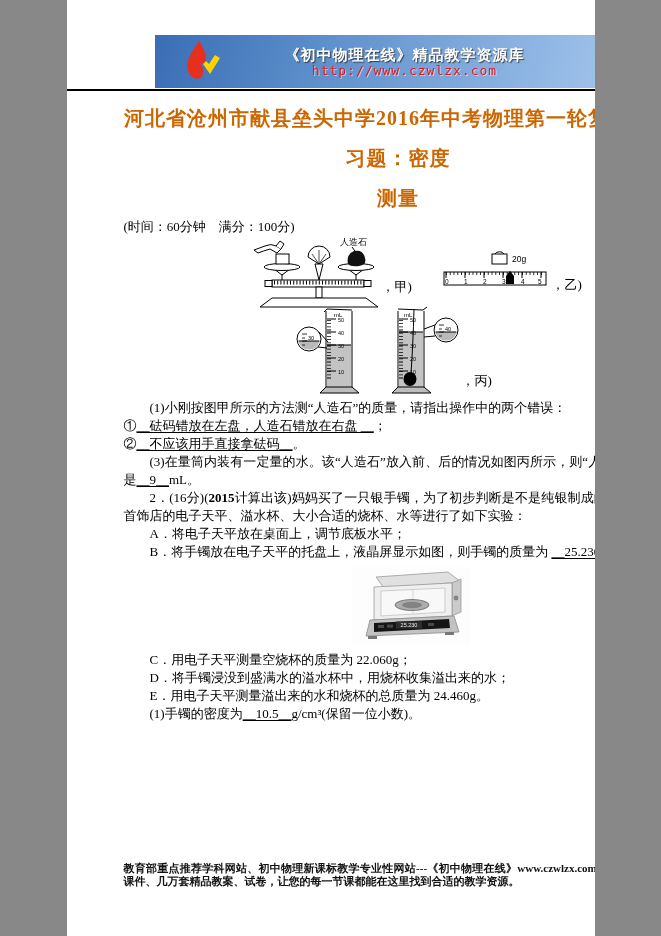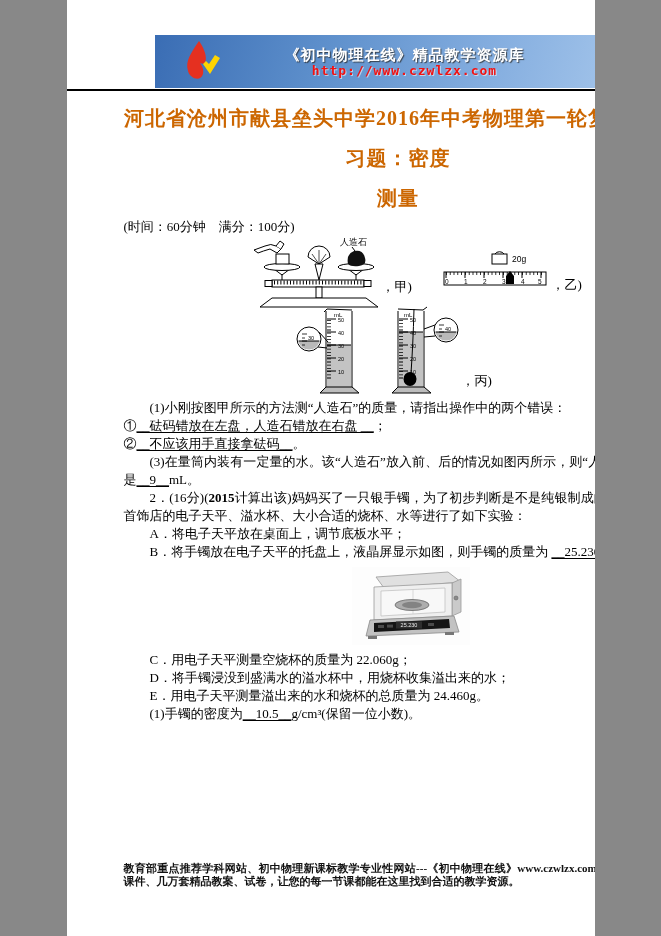--- a/index.html
+++ b/index.html
@@ -15,21 +15,21 @@
     background:linear-gradient(105deg,#3a6db4 0%,#5e90cc 35%,#86afe0 70%,#a8c8ec 100%);
     display:flex; align-items:center; overflow:hidden;
   }
   .banner-logo { margin-left:26px; flex:0 0 auto; }
   .banner-text { flex:1 1 auto; text-align:center; line-height:1.1; margin-top:2px; }
   .banner-title {
     color:#fff; font-weight:bold; font-size:15px; letter-spacing:1px;
     text-shadow:1px 1px 1px rgba(40,40,40,.8);
   }
   .banner-url {
-    color:#f21212; font-weight:bold; font-size:13px; letter-spacing:1px;
+    color:#f21212; font-weight:normal; font-size:13px; letter-spacing:1px;
     font-family:"DejaVu Sans Mono","Liberation Mono",monospace;
     text-shadow:1px 1px 0 rgba(255,255,255,.55); margin-top:1px;
   }
   .banner-flower { flex:0 0 auto; margin-right:2px; }
   .top-rule { position:absolute; left:0; top:89px; width:661px; height:2px; background:#000; }
   
   .content { position:absolute; left:57px; top:96px; width:549px; font-size:13px; }
   .doc-title {
     color:#cc6600; font-weight:bold; font-size:20px; line-height:40px;
     text-align:center; margin-top:2px; letter-spacing:1px;

